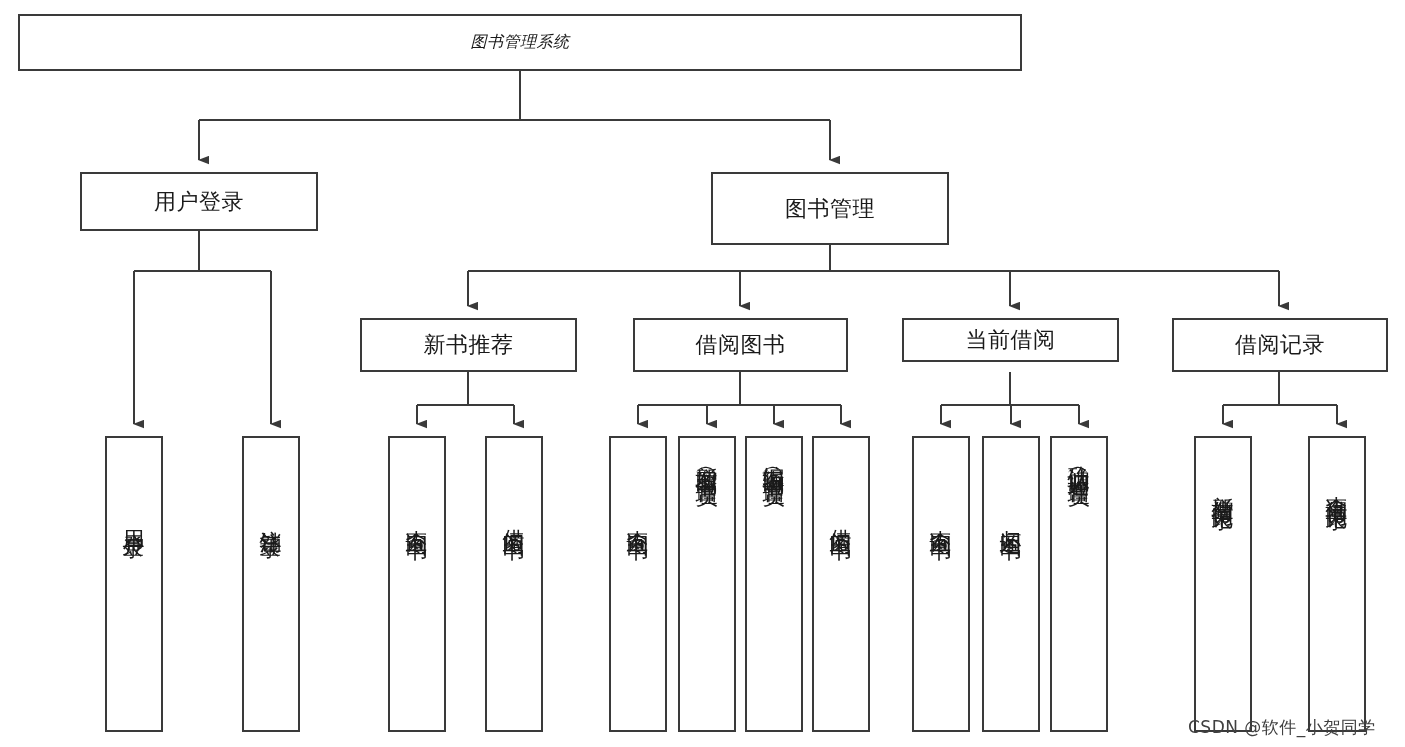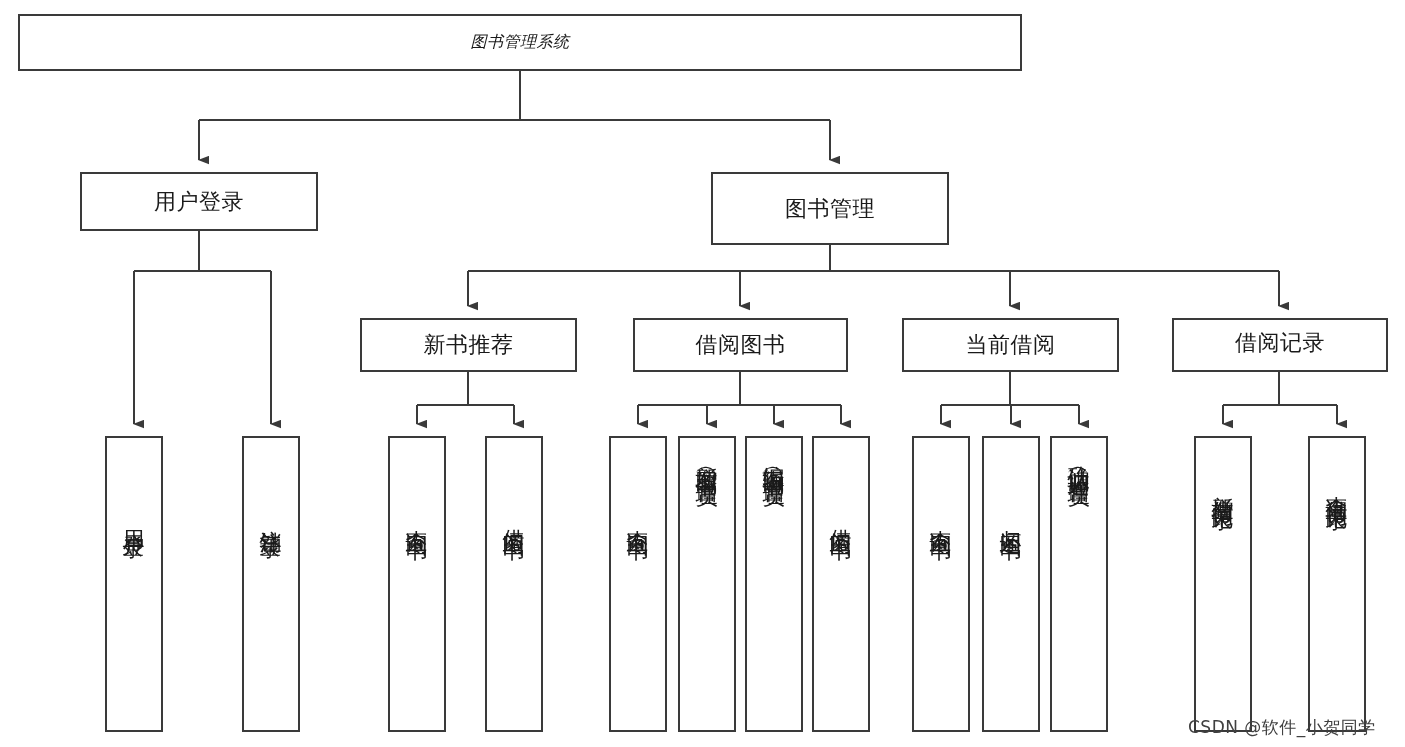--- a/index.html
+++ b/index.html
@@ -140,24 +140,24 @@
   <div class="node-box horizontal" style="left:711px; top:172px; width:238px; height:73px;">
     <span class="node-label">图书管理</span>
   </div>
 
   <div class="node-box horizontal" style="left:360px; top:318px; width:217px; height:54px;font-family:Liberation Serif, serif;">
     <span class="node-label">新书推荐</span>
   </div>
   <div class="node-box horizontal" style="left:633px; top:318px; width:215px; height:54px;">
     <span class="node-label">借阅图书</span>
   </div>
-  <div class="node-box horizontal" style="left:902px; top:318px; width:217px; height:54px;justify-content:center;">
+  <div class="node-box horizontal" style="left:902px; top:318px; width:217px; height:44px;justify-content:center;">
     <span class="node-label">当前借阅</span>
   </div>
-  <div class="node-box horizontal" style="left:1172px; top:318px; width:216px; height:54px;font-family:Liberation Mono, monospace;">
+  <div class="node-box horizontal" style="left:1172px; top:318px; width:216px; height:54px;">
     <span class="node-label">借阅记录</span>
   </div>
 
   <div class="node-box vertical" style="left:105px; top:436px; width:58px; height:296px; padding-top:74px;">
     <span class="node-label">用户登录</span>
   </div>
   <div class="node-box vertical" style="left:242px; top:436px; width:58px; height:296px; padding-top:74px;">
     <span class="node-label">注销登录</span>
   </div>
 

